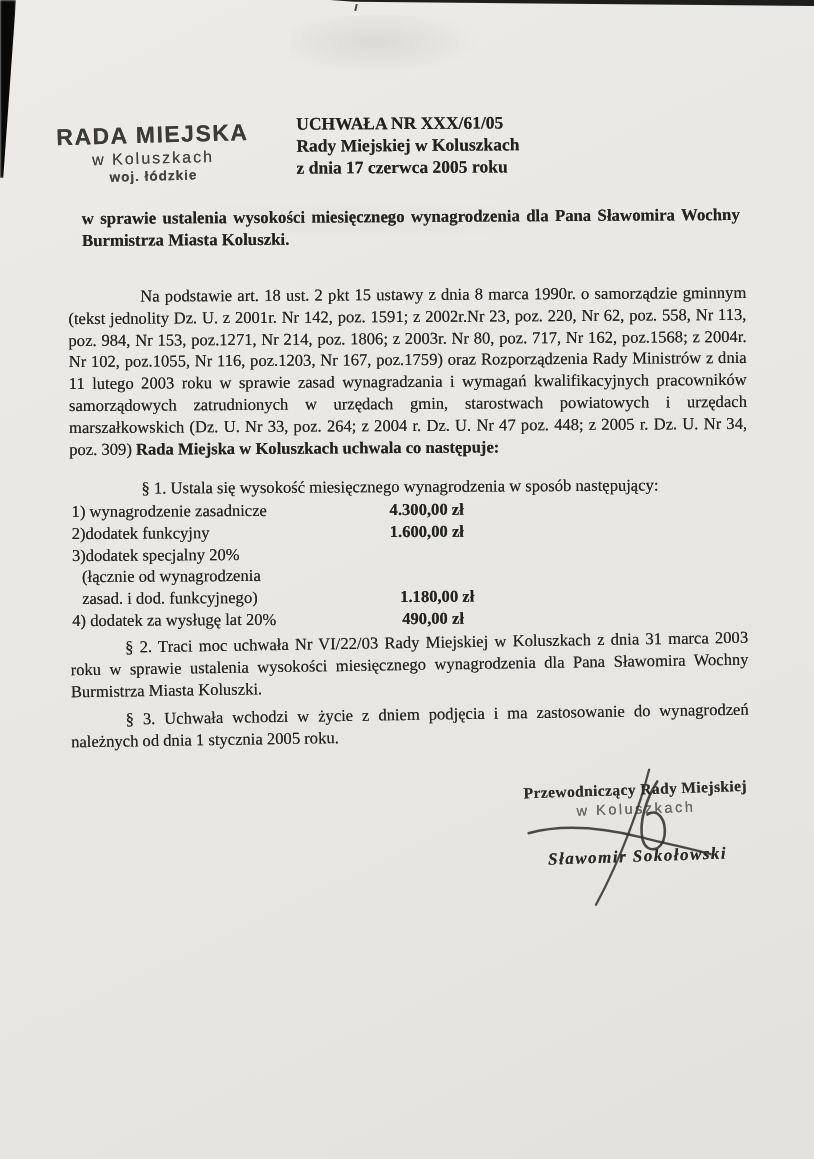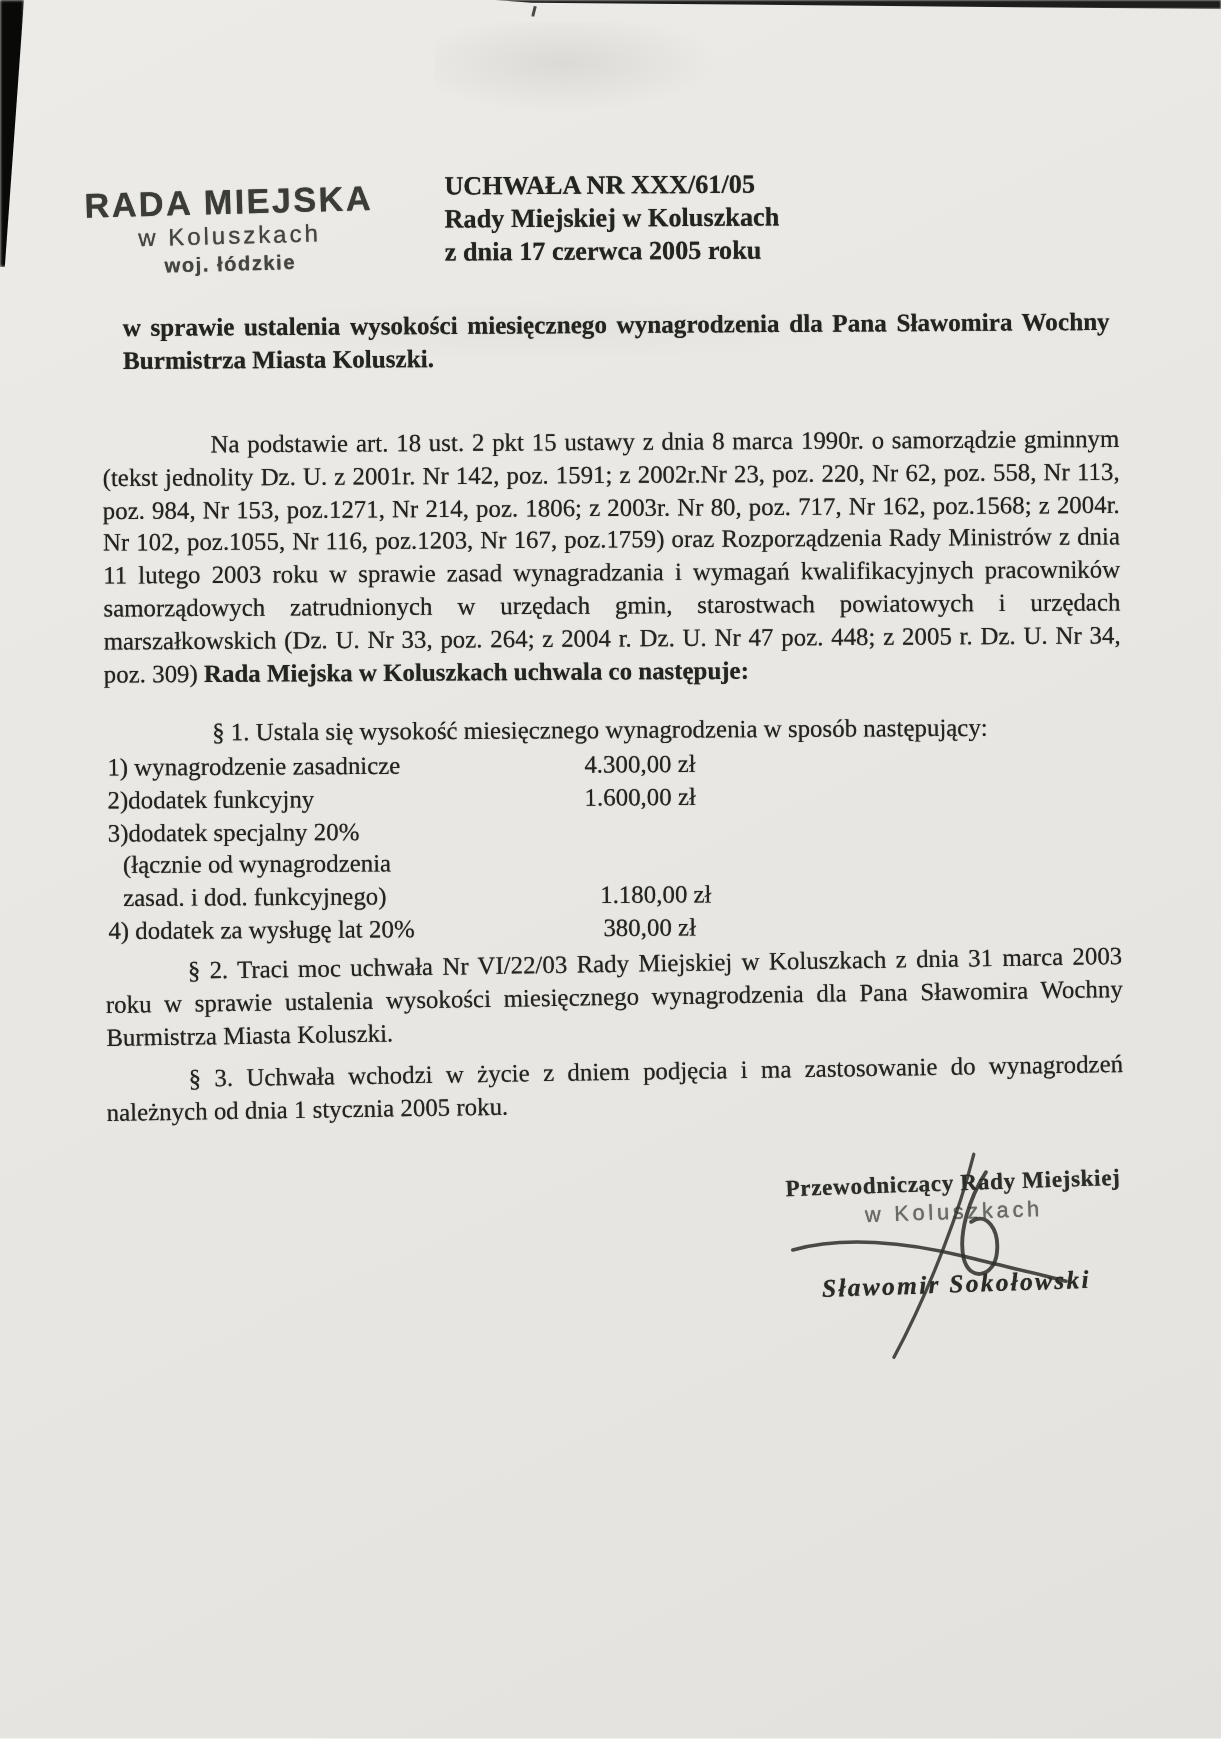--- a/index.html
+++ b/index.html
@@ -45,21 +45,21 @@
   .stamp .l3{font-size:13.5px;font-weight:bold;letter-spacing:1px;margin-top:1px;color:#45453f;}
   .title{position:absolute;left:299px;top:112px;font-weight:bold;font-size:17.5px;line-height:22px;}
   .subject{position:absolute;left:84px;top:206px;width:658px;font-weight:bold;
     font-size:16.8px;line-height:21.5px;text-align:justify;}
   .preamble{position:absolute;left:70px;top:284px;width:678px;
     font-size:16.6px;line-height:21.8px;text-align:justify;text-indent:72px;margin:0;}
   .sec1h{position:absolute;left:70px;top:477px;width:678px;font-size:16.6px;text-indent:72px;}
   .list{position:absolute;left:72px;top:499px;width:600px;font-size:16.6px;}
   .list .row{display:flex;height:21.8px;line-height:21.8px;}
   .list .label{width:318px;white-space:nowrap;}
-  .list .value{white-space:nowrap;}
+  .list .value{white-space:nowrap;font-weight:bold;}
   .list .row:nth-child(4) .label,.list .row:nth-child(5) .label{padding-left:10px;}
   .list .row:nth-child(6) .value{padding-left:12px;}
   .para{position:absolute;font-size:16.6px;line-height:21.8px;text-align:justify;
     text-indent:55px;margin:0;width:678px;left:70px;}
   .sec2{top:632px;transform:rotate(-.55deg);}
   .sec3{top:704px;transform:rotate(-.55deg);}
   .signature{position:absolute;left:500px;top:782px;width:270px;text-align:center;
     transform:rotate(-1.6deg);}
   .sig-role1{font-size:15.5px;font-weight:bold;letter-spacing:.4px;white-space:nowrap;color:#2c2c28;}
   .sig-role2{font-family:"Liberation Sans",sans-serif;font-size:14.5px;letter-spacing:2.5px;
@@ -112,21 +112,21 @@
     <div class="row">
       <span class="label">(łącznie od wynagrodzenia</span>
       <span class="value"></span>
     </div>
     <div class="row">
       <span class="label">zasad. i dod. funkcyjnego)</span>
       <span class="value">1.180,00 zł</span>
     </div>
     <div class="row">
       <span class="label">4) dodatek za wysługę lat 20%</span>
-      <span class="value">380,00 zł</span>
+      <span class="value">490,00 zł</span>
     </div>
   </div>
 
   <p class="para sec2">§ 2. Traci moc uchwała Nr VI/22/03 Rady Miejskiej w Koluszkach z dnia 31 marca 2003 roku w sprawie ustalenia wysokości miesięcznego wynagrodzenia dla Pana Sławomira Wochny Burmistrza Miasta Koluszki.</p>
   <p class="para sec3">§ 3. Uchwała wchodzi w życie z dniem podjęcia i ma zastosowanie do wynagrodzeń należnych od dnia 1 stycznia 2005 roku.</p>
 
   <div class="signature">
     <div class="sig-role1">Przewodniczący Rady Miejskiej</div>
     <div class="sig-role2">w Koluszkach</div>
     <div class="sig-name">Sławomir Sokołowski</div>

